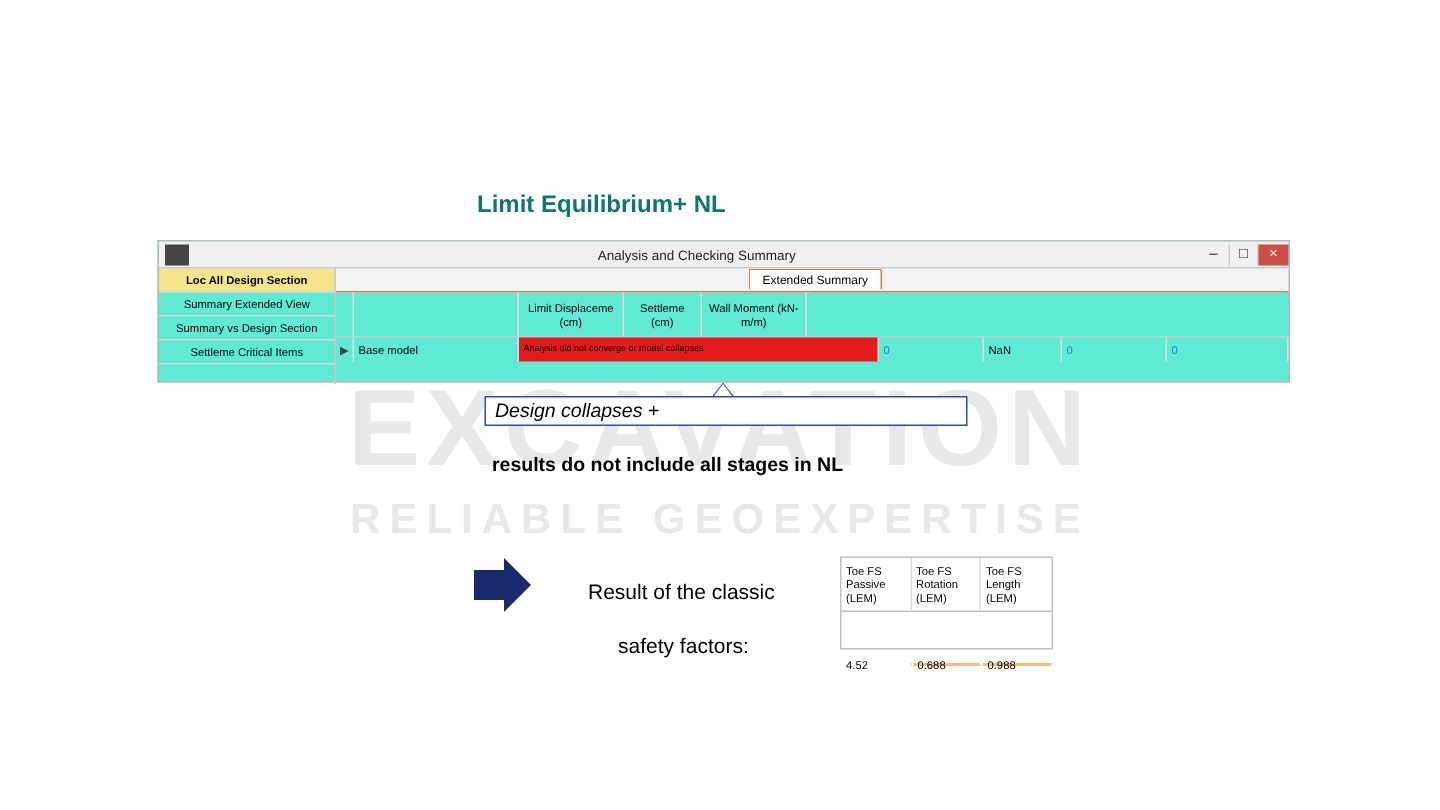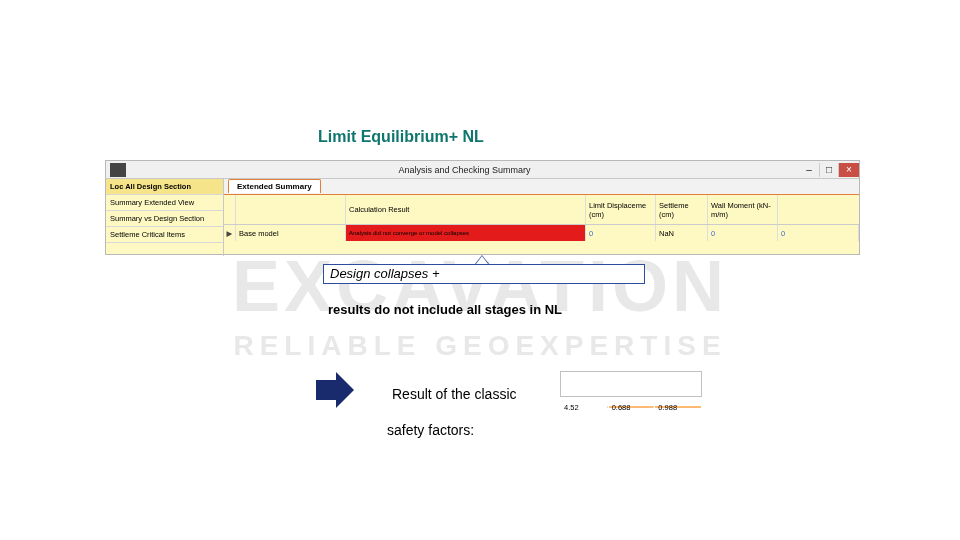--- a/index.html
+++ b/index.html
@@ -46,21 +46,21 @@
     margin-top: 46px;
   }
 
   .app-window {
     position: absolute;
     top: 160px;
     left: 105px;
     width: 755px;
     height: 95px;
     border: 1px solid #b8b8b8;
-    background: #fef9c3;
+    background: #5eead4;
   }
   .app-titlebar {
     height: 18px;
     background: #f0f0f0;
     border-bottom: 1px solid #c8c8c8;
     display: flex;
     align-items: center;
     font-size: 9px;
   }
   .app-title-left {
@@ -72,21 +72,21 @@
   .app-title-controls { display: flex; }
   .tc-btn {
     width: 20px; height: 14px;
     display: flex; align-items: center; justify-content: center;
     font-size: 10px;
   }
   .tc-min { color: #222; }
   .tc-max { color: #222; border-left: 1px solid #ccc; border-right: 1px solid #ccc; }
   .tc-close { background: #c94f44; color: #fff; }
 
-  .app-body { display: flex; height: 77px; }
+  .app-body { display: flex; height: 77px; text-align: center; }
   .left-panel {
     width: 118px;
     display: flex;
     flex-direction: column;
     border-right: 1px solid #c8c8c8;
     font-size: 7.5px;
   }
   .lp-item {
     padding: 3px 4px;
     border-bottom: 1px solid #d8d8d8;
@@ -104,21 +104,20 @@
     background: #f2f2f2;
   }
   .tab {
     display: inline-block;
     padding: 2px 8px;
     background: #fff;
     border: 1px solid #e07e3c;
     border-bottom: none;
     border-top-left-radius: 2px;
     border-top-right-radius: 2px;
-    font-weight: bold;
   }
   .grid {
     flex: 1;
     display: flex;
     flex-direction: column;
     font-size: 7.5px;
   }
   .grid-head {
     display: flex;
     border-bottom: 1px solid #ccc;
@@ -212,21 +211,21 @@
 
   .review1 {
     position: absolute;
     top: 386px;
     left: 392px;
     font-size: 14px;
   }
   .review2 {
     position: absolute;
     top: 422px;
-    left: 387px;
+    left: 412px;
     font-size: 14px;
   }
 
   .mini-table {
     position: absolute;
     top: 371px;
     left: 560px;
     width: 142px;
     border: 1px solid #c0c0c0;
     font-size: 7.5px;
@@ -292,21 +291,20 @@
         <div class="lp-item">Settleme Critical Items</div>
       </div>
       <div class="right-panel">
         <div class="tab-strip">
           <span class="tab">Extended Summary</span>
         </div>
         <div class="grid">
           <div class="grid-head">
             <div class="gh-cell" style="width:12px"></div>
             <div class="gh-cell" style="width:110px"></div>
-            <div class="gh-cell" style="width:240px">Calculation Result</div>
             <div class="gh-cell" style="width:70px">Limit Displaceme (cm)</div>
             <div class="gh-cell" style="width:52px">Settleme (cm)</div>
             <div class="gh-cell" style="width:70px">Wall Moment (kN-m/m)</div>
           </div>
           <div class="grid-row">
             <div class="gr-cell row-marker">▶</div>
             <div class="gr-cell" style="width:110px">Base model</div>
             <div class="gr-cell result-bad" style="width:240px">Analysis did not converge or model collapses</div>
             <div class="gr-cell blue-cell" style="width:70px">0</div>
             <div class="gr-cell" style="width:52px">NaN</div>
@@ -324,20 +322,25 @@
   <div class="callout-sub">results do not include all stages in NL</div>
 
   <div class="arrow-right">
     <div class="shaft"></div>
     <div class="head"></div>
   </div>
   <div class="review1">Result of the classic</div>
   <div class="review2">safety factors:</div>
 
   <div class="mini-table">
+    <div class="mini-head">
+      <div class="mh-cell">Toe FS Passive (LEM)</div>
+      <div class="mh-cell">Toe FS Rotation (LEM)</div>
+      <div class="mh-cell">Toe FS Length (LEM)</div>
+    </div>
     <div class="mini-gap"></div>
     <div class="mini-row">
       <div class="mr-cell">4.52</div>
       <div class="mr-cell mr-red">0.688</div>
       <div class="mr-cell mr-red">0.988</div>
     </div>
   </div>
 
 </div>
 

